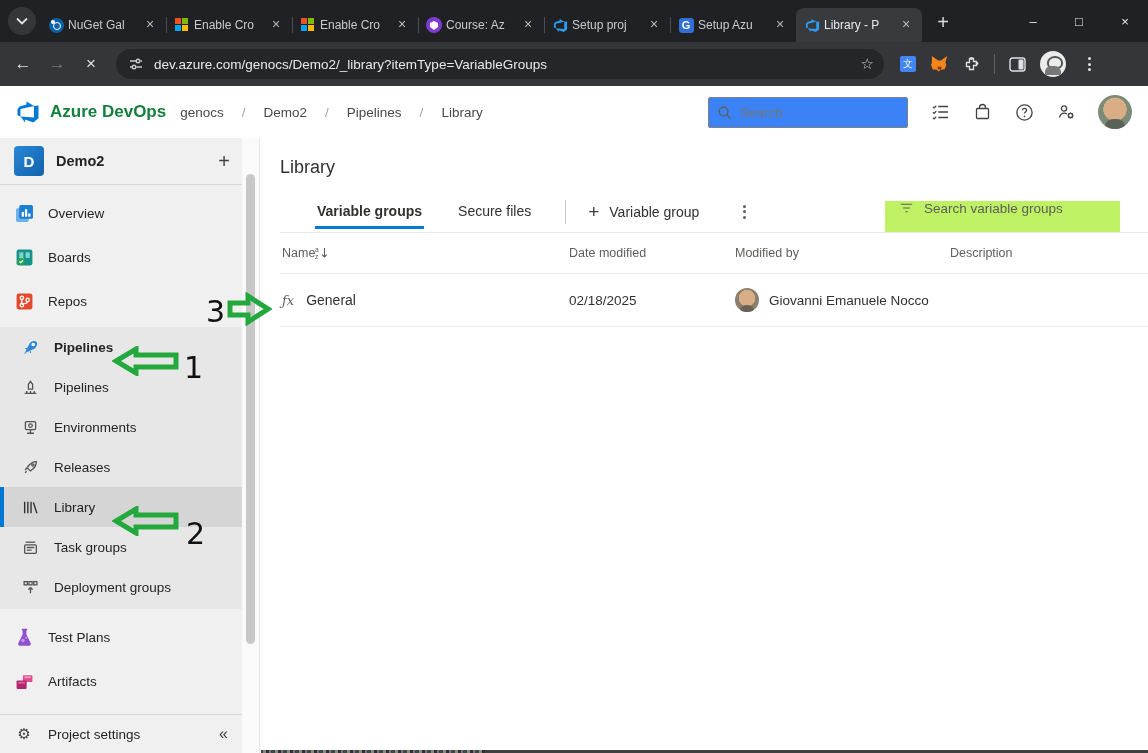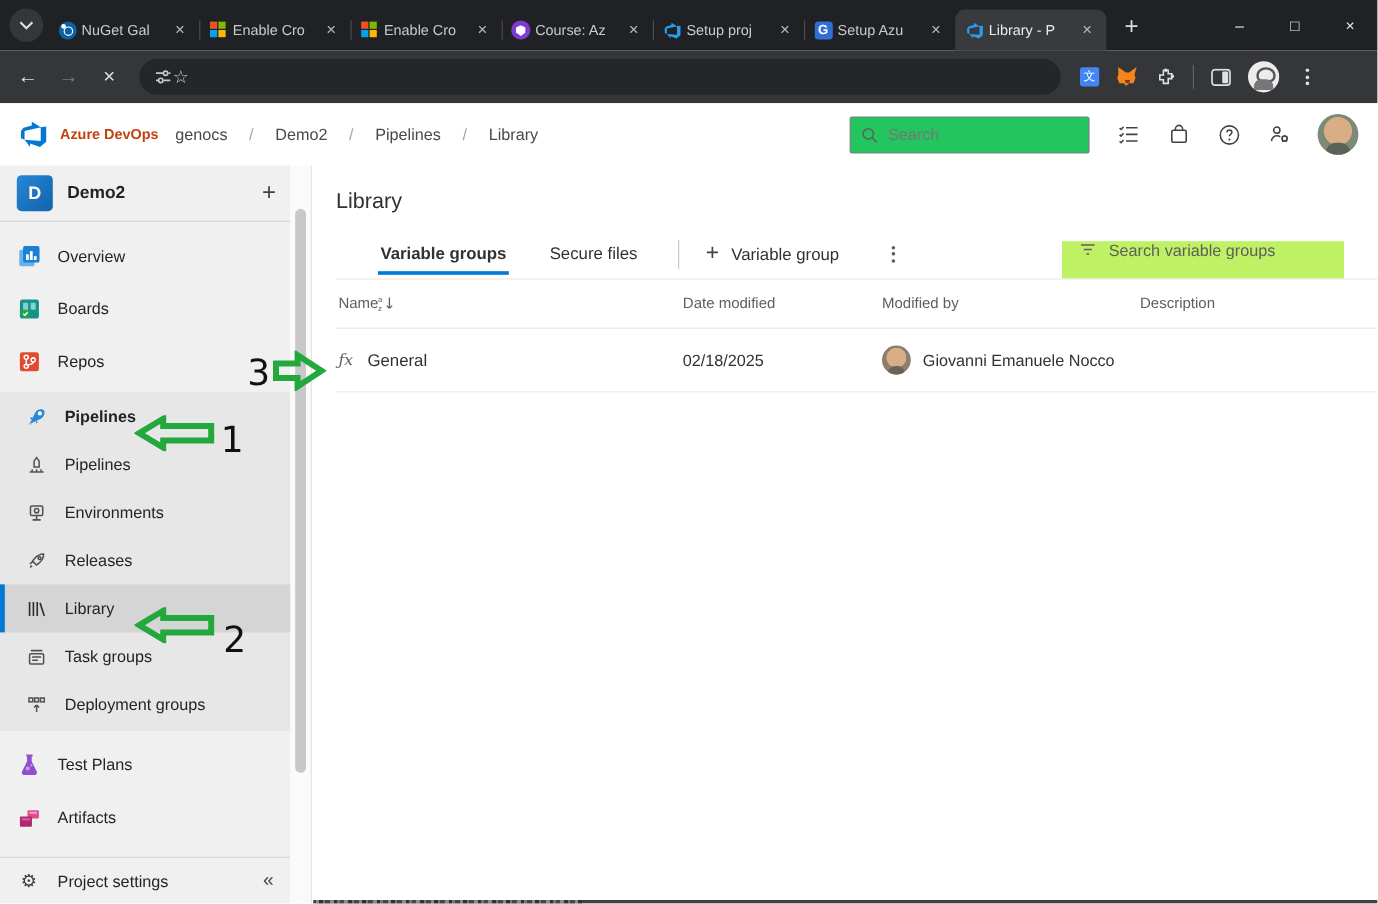--- a/index.html
+++ b/index.html
@@ -47,26 +47,26 @@
     display:flex; align-items:center; justify-content:center; }
   .browser-avatar { width:26px; height:26px; border-radius:50%; background:#ececec; position:relative; overflow:hidden; }
   .browser-avatar:before{content:"";position:absolute;left:7px;top:5px;width:12px;height:9px;border:2px solid #555;border-radius:50% 50% 40% 40%;}
   .browser-avatar:after{content:"";position:absolute;left:5px;top:15px;width:16px;height:9px;background:#777;border-radius:6px 6px 0 0;}
   .kebab { width:18px; height:18px; display:flex; flex-direction:column; align-items:center; justify-content:center; gap:2.5px; }
   .kebab i { width:3px; height:3px; border-radius:50%; background:#dee1e6; }
 
   
   .app-header { height:52px; background:#fff; display:flex; align-items:center; padding:0 16px; }
   .brand { display:flex; align-items:center; gap:10px; }
-  .brand-name { color:#c2410c; font-weight:bold; font-size:12px; }
+  .brand-name { color:#15803d; font-weight:bold; font-size:17px; }
   .breadcrumb { display:flex; align-items:center; gap:18px; margin-left:14px; color:#494949; font-size:13.5px; }
   .breadcrumb .bc-sep { color:#a6a6a6; }
   .header-right { margin-left:auto; display:flex; align-items:center; gap:22px; }
   .hdr-search { width:200px; height:31px; border:1px solid #808080; border-radius:2px; display:flex; align-items:center;
-    padding:0 8px; gap:8px; background:#22c55e; }
+    padding:0 8px; gap:8px; background:#3b82f6; }
   .hdr-search input { border:none; outline:none; font-size:13.5px; color:#323130; width:140px; font-family:inherit; background:transparent; }
   .hdr-search input::placeholder { color:#767676; }
   .hdr-icon { width:20px; height:20px; display:flex; align-items:center; justify-content:center; }
   .user-avatar { width:34px; height:34px; border-radius:50%; background:radial-gradient(circle at 50% 42%, #d9ad85 0 44%, #7c8b77 46%);
     position:relative; overflow:hidden; }
   .user-avatar:after{content:"";position:absolute;left:7px;bottom:-2px;width:20px;height:12px;background:#5a6157;border-radius:8px 8px 0 0;}
 
   
   .app-body { display:flex; height:615px; position:relative; }
   .sidebar { width:242px; background:#f0f0f0; position:relative; display:flex; flex-direction:column; }
@@ -228,20 +228,21 @@
   <div class="toolbar">
     <div class="nav-btn">←</div>
     <div class="nav-btn disabled">→</div>
     <div class="nav-btn">×</div>
     <div class="omnibox">
       <svg width="16" height="16" viewBox="0 0 16 16" fill="none" stroke="#c7cacd" stroke-width="1.4">
         <path d="M2 5h6M12.5 5H14M2 11h2M8.5 11H14"></path>
           <circle cx="10" cy="5" r="1.8"></circle>
           <circle cx="6" cy="11" r="1.8"></circle>
       </svg>
+      <span class="omni-url">dev.azure.com/genocs/Demo2/_library?itemType=VariableGroups</span>
       <span class="omni-star">☆</span>
     </div>
     <div class="ext-row">
       <span class="fav-translate">文</span>
       <svg width="19" height="18" viewBox="0 0 19 18">
         <path fill="#f6851b" d="M1 1l7 5h3l7-5-2 7 1 3-2 5h-4l-2 2h-1l-2-2H2l-2-5 1-3z" transform="translate(1 0) scale(.9)"></path>
         <path fill="#763d16" d="M7 13h5l-1 3h-3z" transform="translate(1 0) scale(.9)"></path>
       </svg>
       <svg width="17" height="17" viewBox="0 0 17 17" fill="none" stroke="#dee1e6" stroke-width="1.3">
         <path d="M6.5 2.5h4v3h3v4h-3v4h-4v-3h-3v-4h3z"></path>

